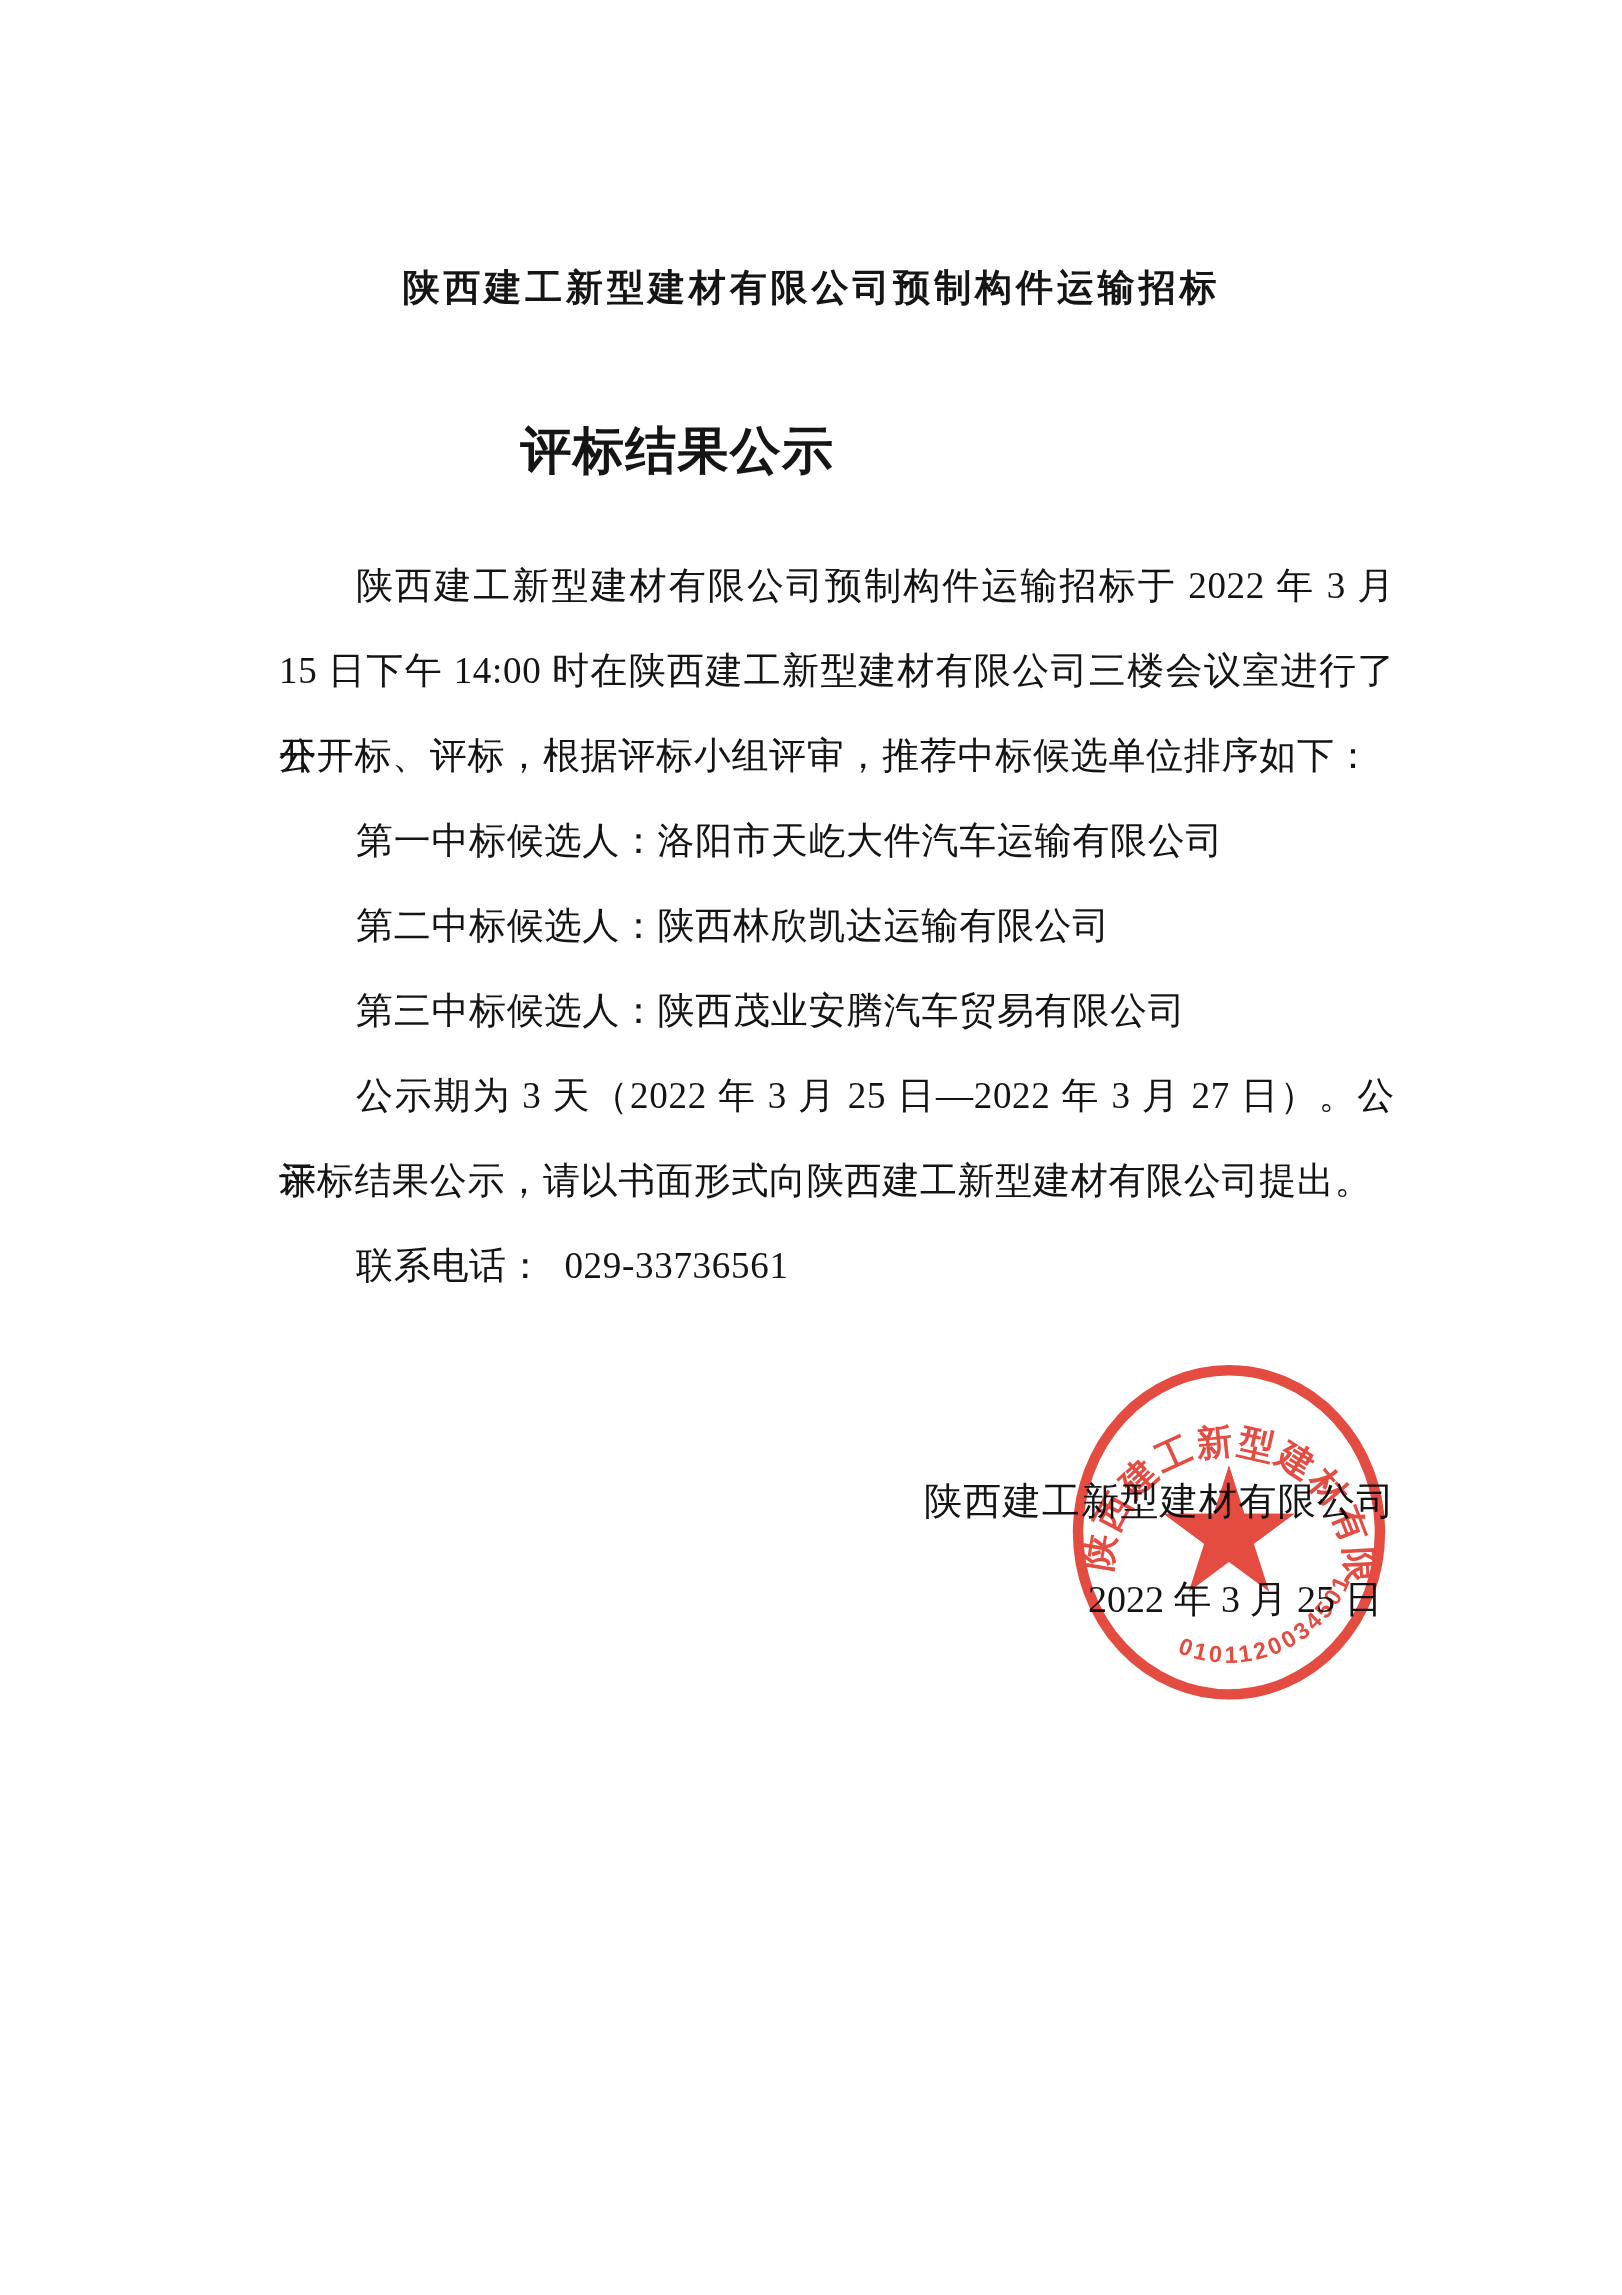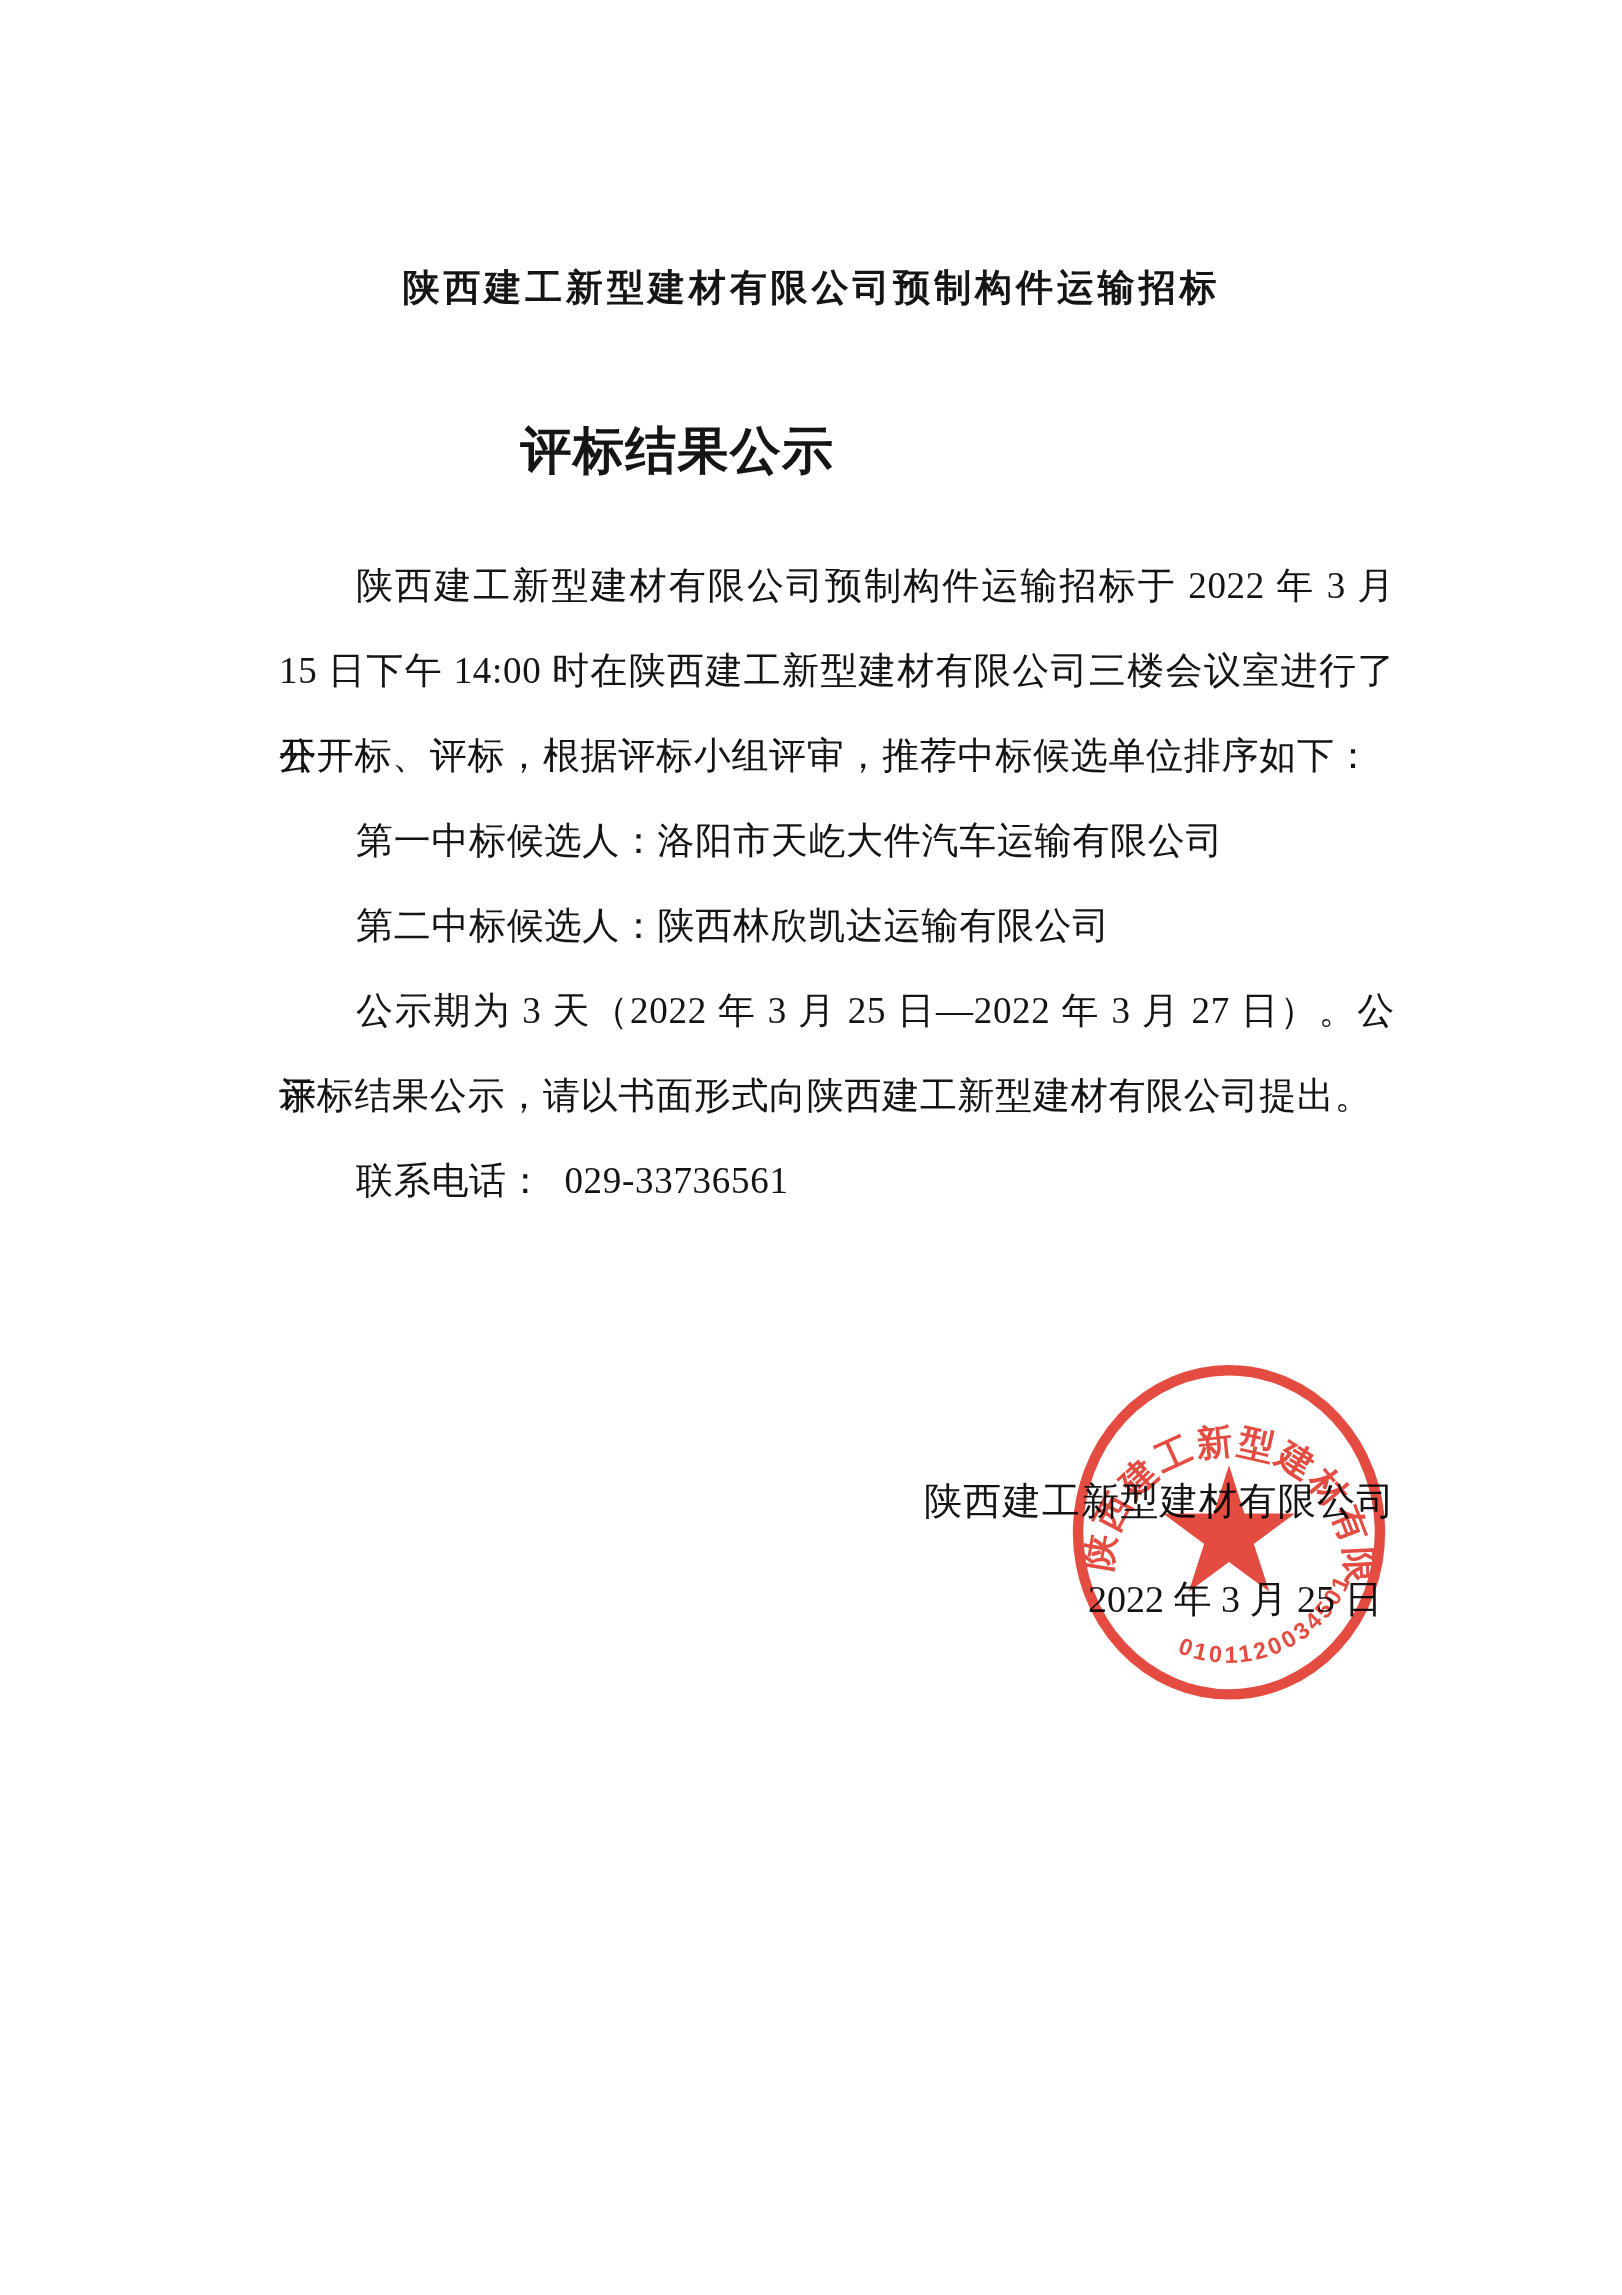--- a/index.html
+++ b/index.html
@@ -88,20 +88,21 @@
   <div class="doc-title">陕西建工新型建材有限公司预制构件运输招标</div>
 
   <div class="doc-heading">评标结果公示</div>
 
   <div class="doc-body" id="doc-body">
       <div class="doc-line indent justify">陕西建工新型建材有限公司预制构件运输招标于 2022 年 3 月</div>
       <div class="doc-line justify">15 日下午 14:00 时在陕西建工新型建材有限公司三楼会议室进行了公</div>
       <div class="doc-line">开开标、评标，根据评标小组评审，推荐中标候选单位排序如下：</div>
       <div class="doc-line indent">第一中标候选人：洛阳市天屹大件汽车运输有限公司</div>
       <div class="doc-line indent">第二中标候选人：陕西林欣凯达运输有限公司</div>
+      <div class="doc-line indent">第三中标候选人：陕西茂业安腾汽车贸易有限公司</div>
       <div class="doc-line indent justify">公示期为 3 天（2022 年 3 月 25 日—2022 年 3 月 27 日）。公示</div>
       <div class="doc-line">评标结果公示，请以书面形式向陕西建工新型建材有限公司提出。</div>
       <div class="doc-line indent">联系电话：  029-33736561</div>
     </div>
 
   <div class="signature-company">陕西建工新型建材有限公司</div>
 
   <div class="signature-date">2022 年 3 月 25 日</div>
 
   <div class="seal">

